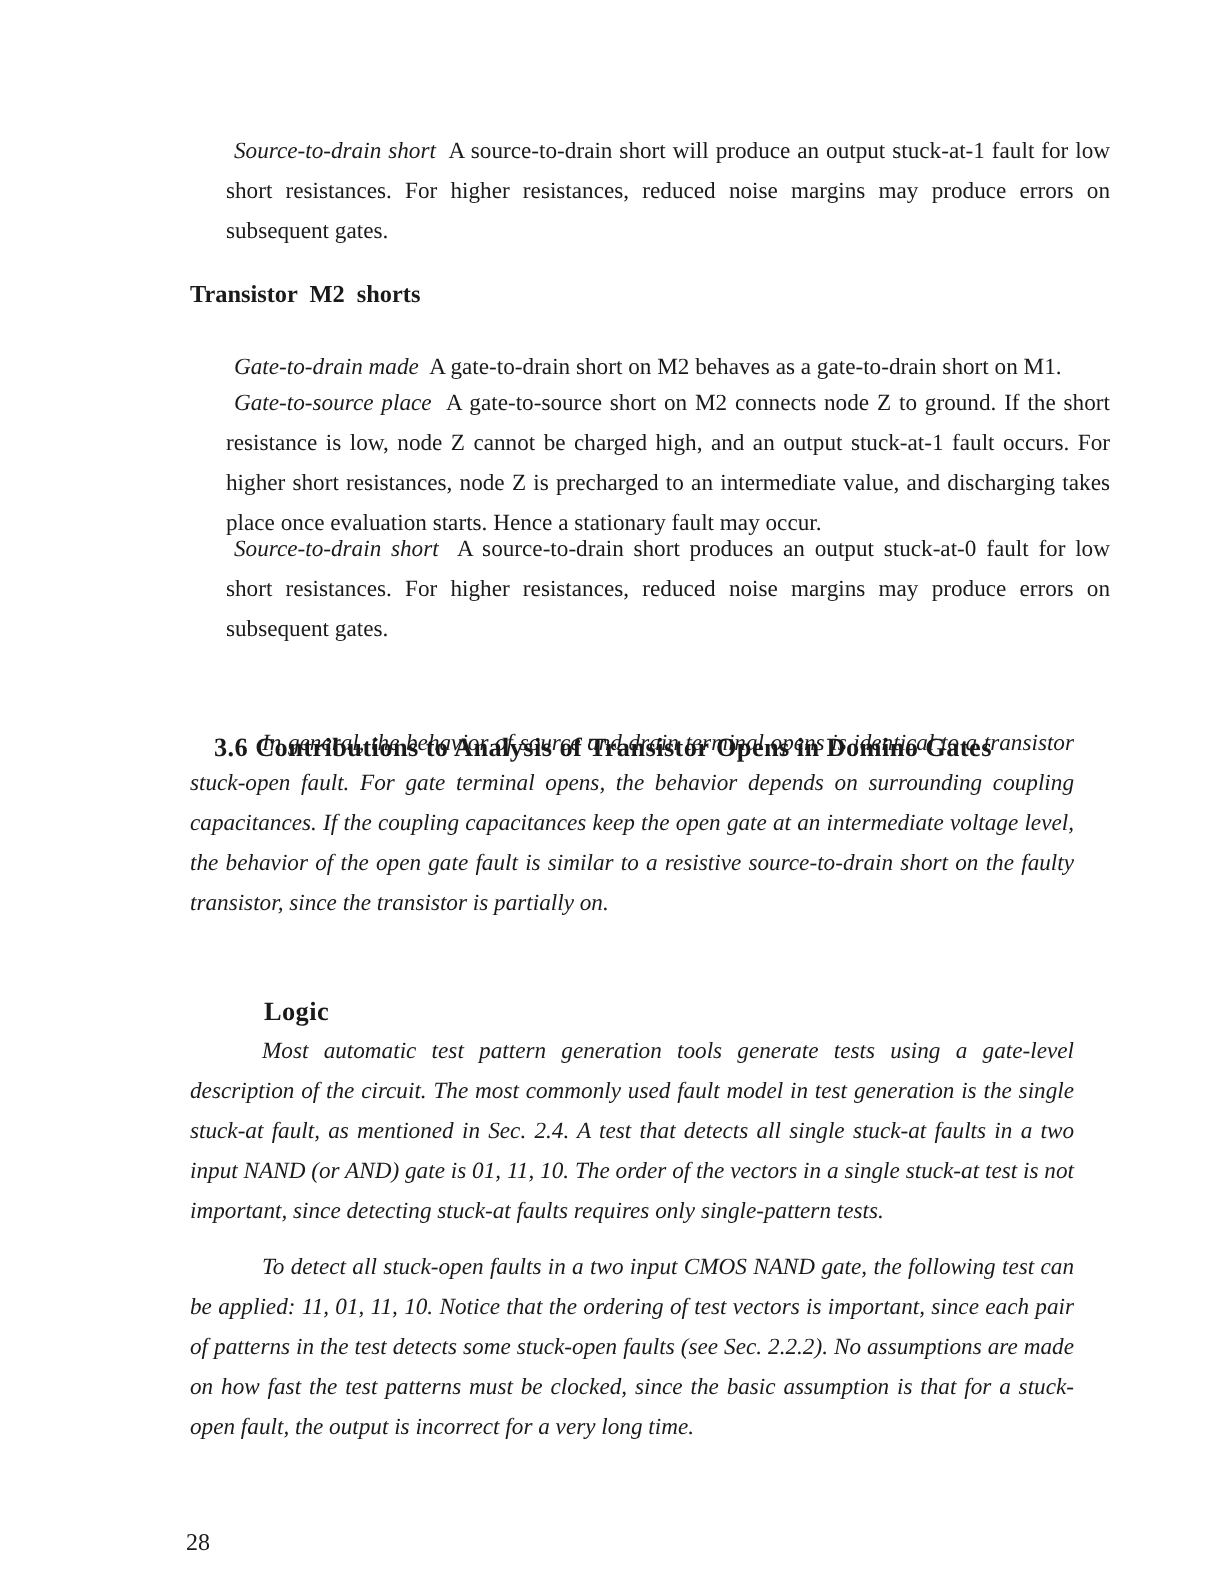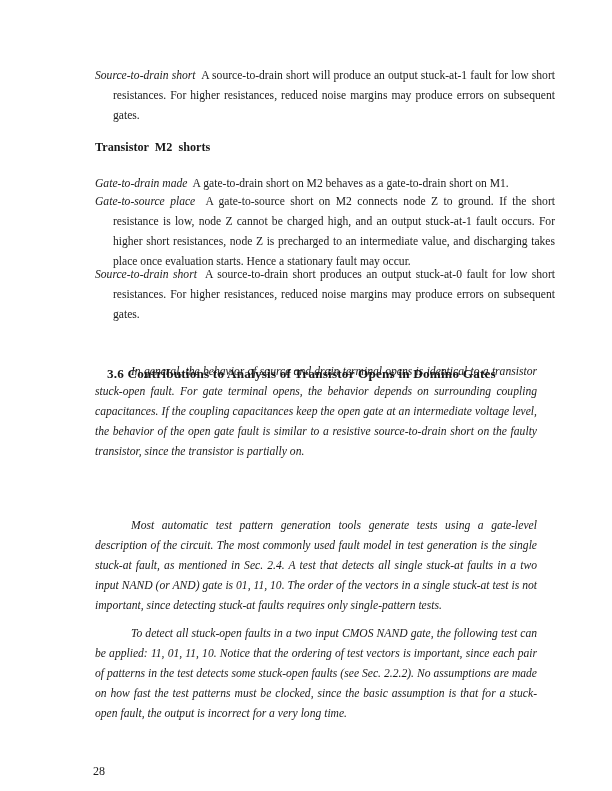--- a/index.html
+++ b/index.html
@@ -1,20 +1,20 @@
 <!DOCTYPE html>
 <html><head>
 <meta charset="utf-8">
 <style>
   html, body { margin: 0; padding: 0; background: #fff; }
   body { width: 612px; height: 791px; position: relative; overflow: hidden;
          font-family: "Liberation Serif", "DejaVu Serif", serif; color: #1a1a1a; }
   .p { position: absolute; left: 95px; width: 442px; font-size: 11.6px; line-height: 20px; text-align: justify; }
   .hang { padding-left: 18px; text-indent: -18px; }
-  .it { font-style: italic; }
+  .it { font-style: italic; margin-left: 22px; }
   .ind { text-indent: 36px; font-style: italic; }
   .subh { position: absolute; left: 95px; font-weight: bold; font-size: 12.2px; word-spacing: 3px; }
   .sech { position: absolute; left: 107px; width: 440px; font-family: Liberation Serif, serif;
           font-weight: bold; font-size: 13.2px; line-height: 20px; letter-spacing: 0.2px; margin-top: 20px; }
   .sech .cont { padding-left: 25px; }
   .pnum { position: absolute; left: 93px; top: 744px; font-size: 12px; margin-top: 20px; }
 </style>
 </head>
 <body>
 
@@ -37,17 +37,18 @@
 
 <div class="p hang" style="top:265px;">
   <span class="it">Source-to-drain short</span>&nbsp;
   <span>A source-to-drain short produces an output stuck-at-0 fault for low short resistances.  For higher resistances, reduced noise margins may produce errors on subsequent gates.</span>
 </div>
 
 <div class="sech" style="top:344px;">3.6 Contributions to Analysis of Transistor Opens in Domino Gates</div>
 <div class="p ind" style="top:362px;">In general, the behavior of source and drain terminal opens is identical to a transistor stuck-open fault.  For gate terminal opens, the behavior depends on surrounding coupling capacitances.  If the coupling capacitances keep the open gate at an intermediate voltage level, the behavior of the open gate fault is similar to a resistive source-to-drain short on the faulty transistor, since the transistor is partially on.</div>
 
 <div class="sech" style="top:476px;">
+  <div class="cont">Logic</div>
 </div>
 <div class="p ind" style="top:516px;">Most automatic test pattern generation tools generate tests using a gate-level description of the circuit.  The most commonly used fault model in test generation is the single stuck-at fault, as mentioned in Sec. 2.4.  A test that detects all single stuck-at faults in a two input NAND (or AND) gate is 01, 11, 10.  The order of the vectors in a single stuck-at test is not important, since detecting stuck-at faults requires only single-pattern tests.</div>
 <div class="p ind" style="top:624px;">To detect all stuck-open faults in a two input CMOS NAND gate, the following test can be applied: 11, 01, 11, 10.  Notice that the ordering of test vectors is important, since each pair of patterns in the test detects some stuck-open faults (see Sec. 2.2.2).  No assumptions are made on how fast the test patterns must be clocked, since the basic assumption is that for a stuck-open fault, the output is incorrect for a very long time.</div>
 
 <div class="pnum">28</div>
 
 </body></html>

